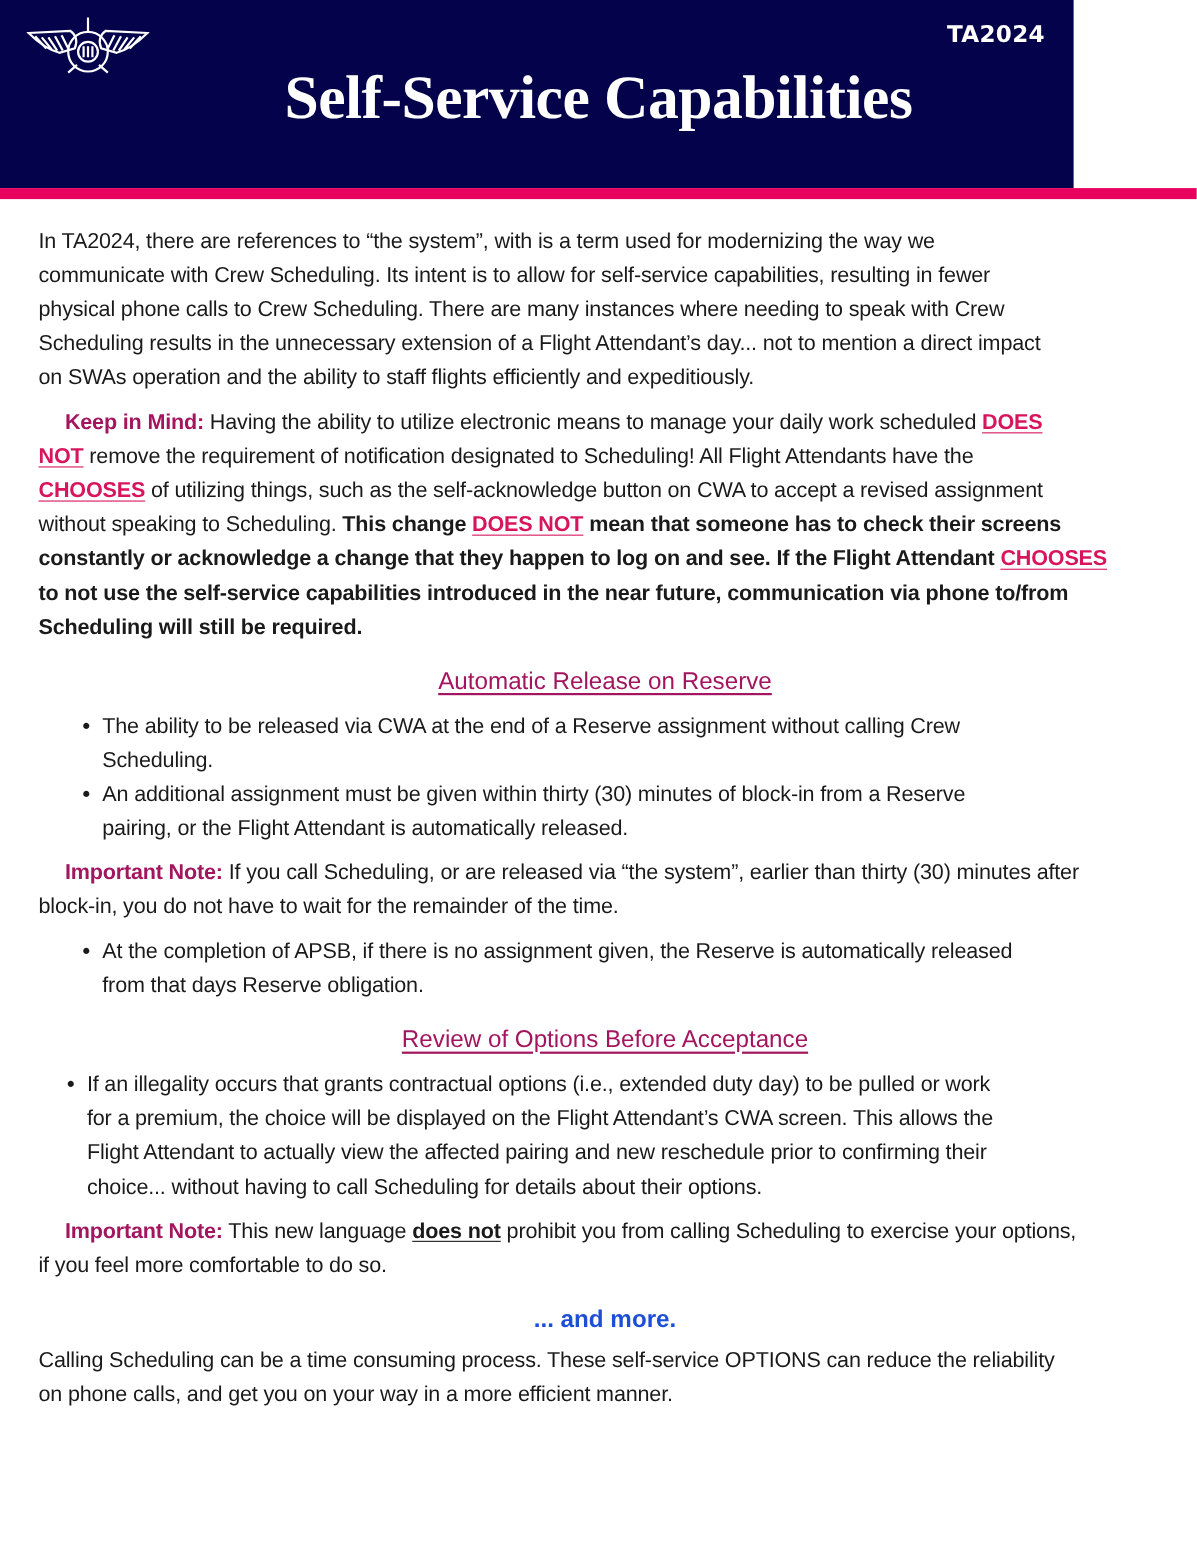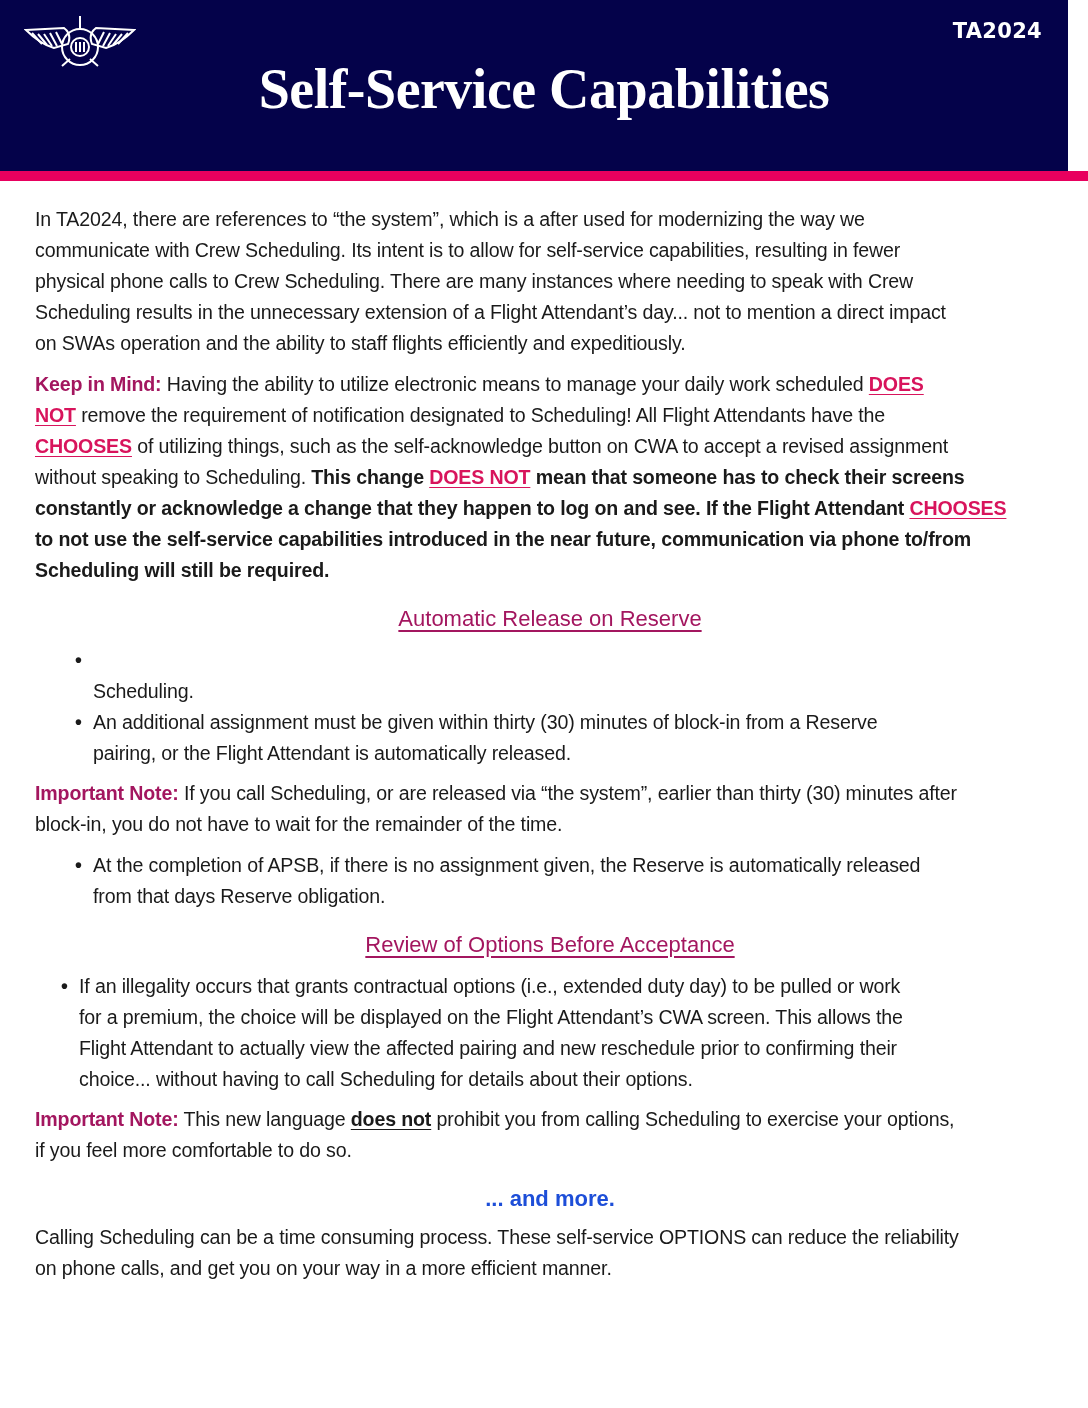--- a/index.html
+++ b/index.html
@@ -1,20 +1,20 @@
 <!DOCTYPE html>
 <html><head>
 <meta charset="utf-8">
 <style>
   * { margin: 0; padding: 0; box-sizing: border-box; }
   html, body { width: 1088px; height: 1408px; background: #ffffff; overflow: hidden; }
   body { font-family: "Liberation Sans", sans-serif; color: #1a1a1a; position: relative; }
 
   .header {
-    position: absolute; left: 0; top: 0; width: 1068px; height: 171px;
+    position: absolute; left: 0; top: 0; width: 976px; height: 171px;
     background: #04024a;
   }
   .stripe {
     position: absolute; left: 0; top: 171px; width: 1088px; height: 10px;
     background: #e8005e;
   }
   .logo { position: absolute; left: 24px; top: 14px; width: 112px; height: 60px; }
   .badge {
     position: absolute; right: 26px; top: 19px; color: #ffffff;
     font-family: "DejaVu Sans", sans-serif; font-weight: bold; font-size: 21px;
@@ -24,21 +24,21 @@
     position: absolute; left: 0; width: 1088px; top: 57px; text-align: center;
     color: #ffffff; font-family: Liberation Serif, serif; font-weight: bold;
     font-size: 56px; letter-spacing: -0.5px;
   }
 
   .content { position: absolute; left: 35px; top: 204px; width: 1030px; }
   p, li {
     font-size: 19.6px; line-height: 31px; letter-spacing: -0.15px; color: #1a1a1a;
   }
   .para { margin-bottom: 10px; }
-  .label { color: #a3165f; font-weight: bold; }
+  .label { color: #a3165f; font-weight: bold; margin-left: 24px; }
   .emph-link { color: #d8145c; font-weight: bold; text-decoration: underline; text-underline-offset: 3px; text-align: center; }
   .strong { font-weight: bold; }
   .strong-ul { font-weight: bold; text-decoration: underline; text-underline-offset: 3px; }
 
   .section-heading {
     text-align: center; color: #a3165f; font-weight: normal; font-size: 22px;
     text-decoration: underline; text-underline-offset: 4px; line-height: 30px;
     margin: 18px 0 11px;
   }
   .more-heading {
@@ -73,21 +73,21 @@
     </g>
   </svg>
   <div class="badge">TA2024</div>
   <h1 class="title">Self-Service Capabilities</h1>
 </div>
 <div class="stripe"></div>
 
 <div class="content">
 
   <p class="para">
-    <span>In TA2024, there are references to “the system”, which is a after used for modernizing the way we</span><br>
+    <span>In TA2024, there are references to “the system”, with is a term used for modernizing the way we</span><br>
     <span>communicate with Crew Scheduling. Its intent is to allow for self-service capabilities, resulting in fewer</span><br>
     <span>physical phone calls to Crew Scheduling. There are many instances where needing to speak with Crew</span><br>
     <span>Scheduling results in the unnecessary extension of a Flight Attendant’s day... not to mention a direct impact</span><br>
     <span>on SWAs operation and the ability to staff flights efficiently and expeditiously.</span>
   </p>
 
   <p class="para">
     <span class="label">Keep in Mind:</span><span> Having the ability to utilize electronic means to manage your daily work scheduled </span><span class="emph-link">DOES</span><br>
     <span class="emph-link">NOT</span><span> remove the requirement of notification designated to Scheduling! All Flight Attendants have the</span><br>
     <span class="emph-link">CHOOSES</span><span> of utilizing things, such as the self-acknowledge button on CWA to accept a revised assignment</span><br>
@@ -95,21 +95,21 @@
     <span class="strong">constantly or acknowledge a change that they happen to log on and see. If the Flight Attendant </span><span class="emph-link">CHOOSES</span><br>
     <span class="strong">to not use the self-service capabilities introduced in the near future, communication via phone to/from</span><br>
     <span class="strong">Scheduling will still be required.</span>
   </p>
 
   <h2 class="section-heading">Automatic Release on Reserve</h2>
 
   <ul class="list-a">
     <li>
       <span class="bullet">•</span>
-      <br>
+      <span>The ability to be released via CWA at the end of a Reserve assignment without calling Crew</span><br>
       <span>Scheduling.</span>
     </li>
     <li>
       <span class="bullet">•</span>
       <span>An additional assignment must be given within thirty (30) minutes of block-in from a Reserve</span><br>
       <span>pairing, or the Flight Attendant is automatically released.</span>
     </li>
   </ul>
 
   <p class="para">

